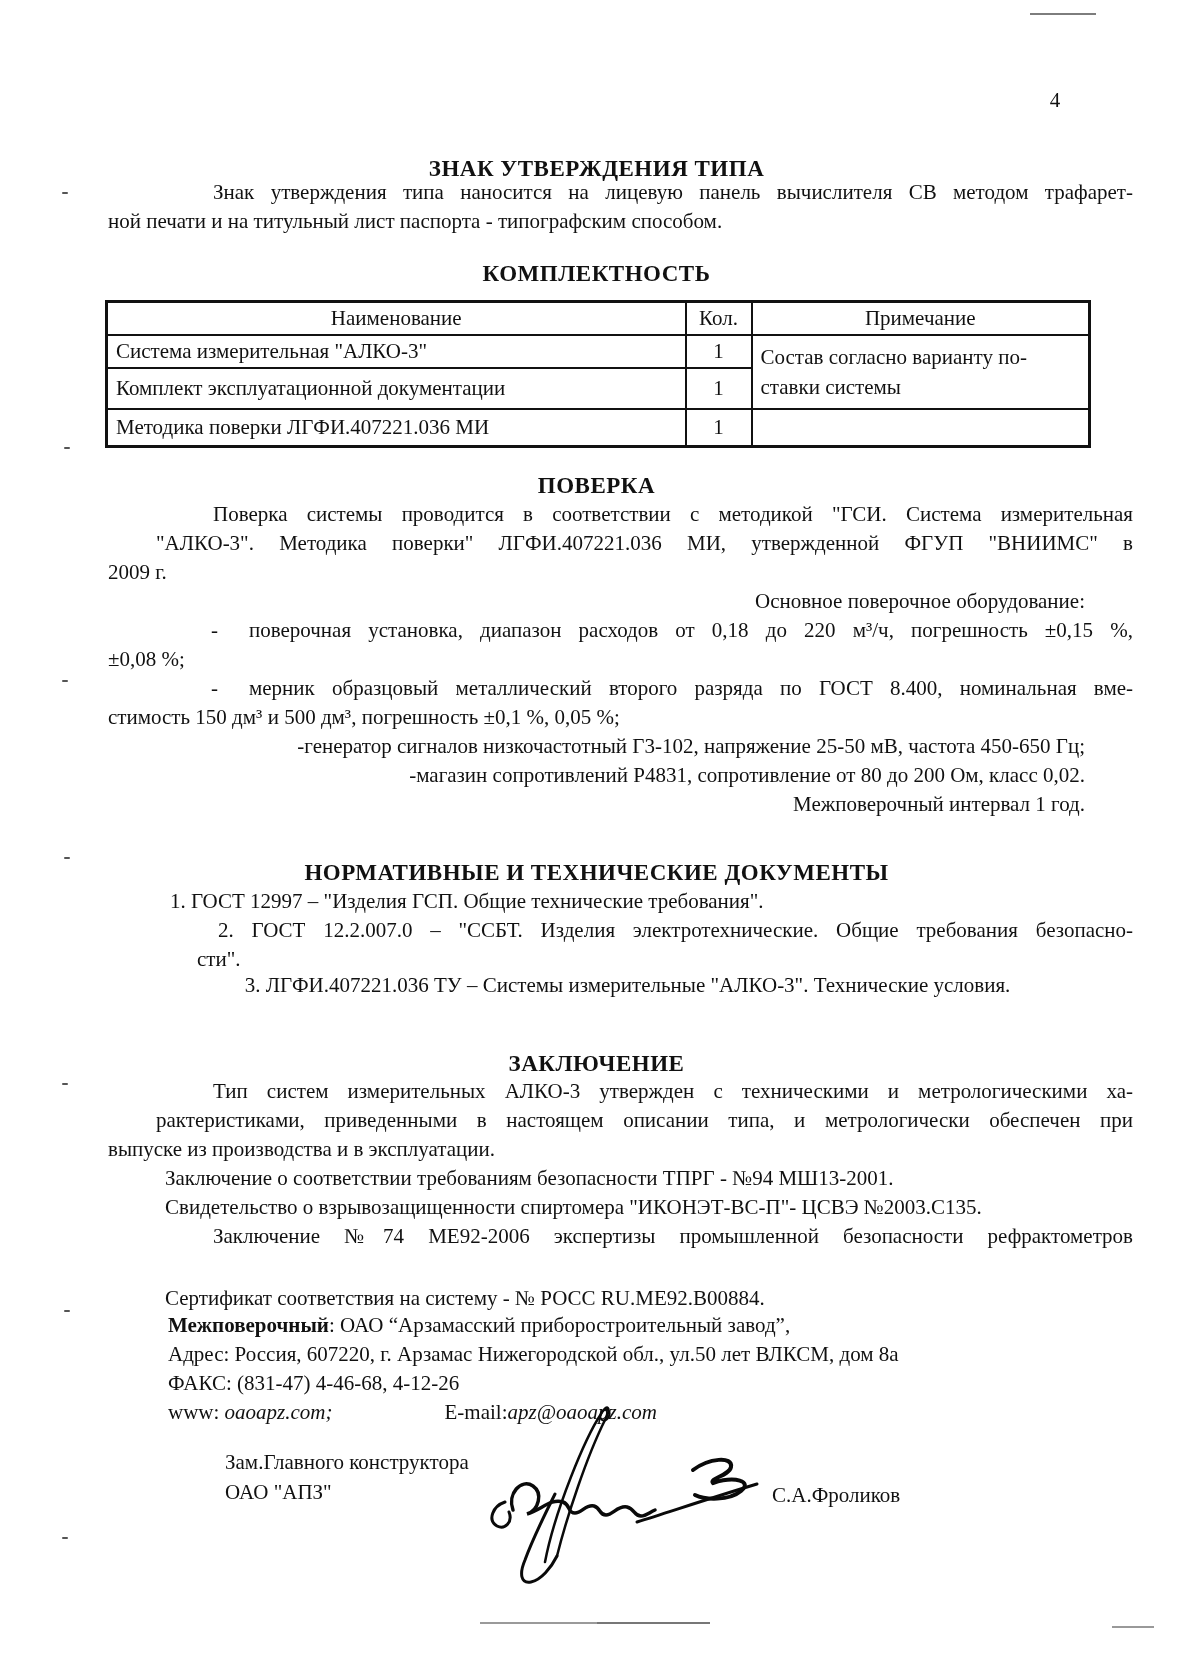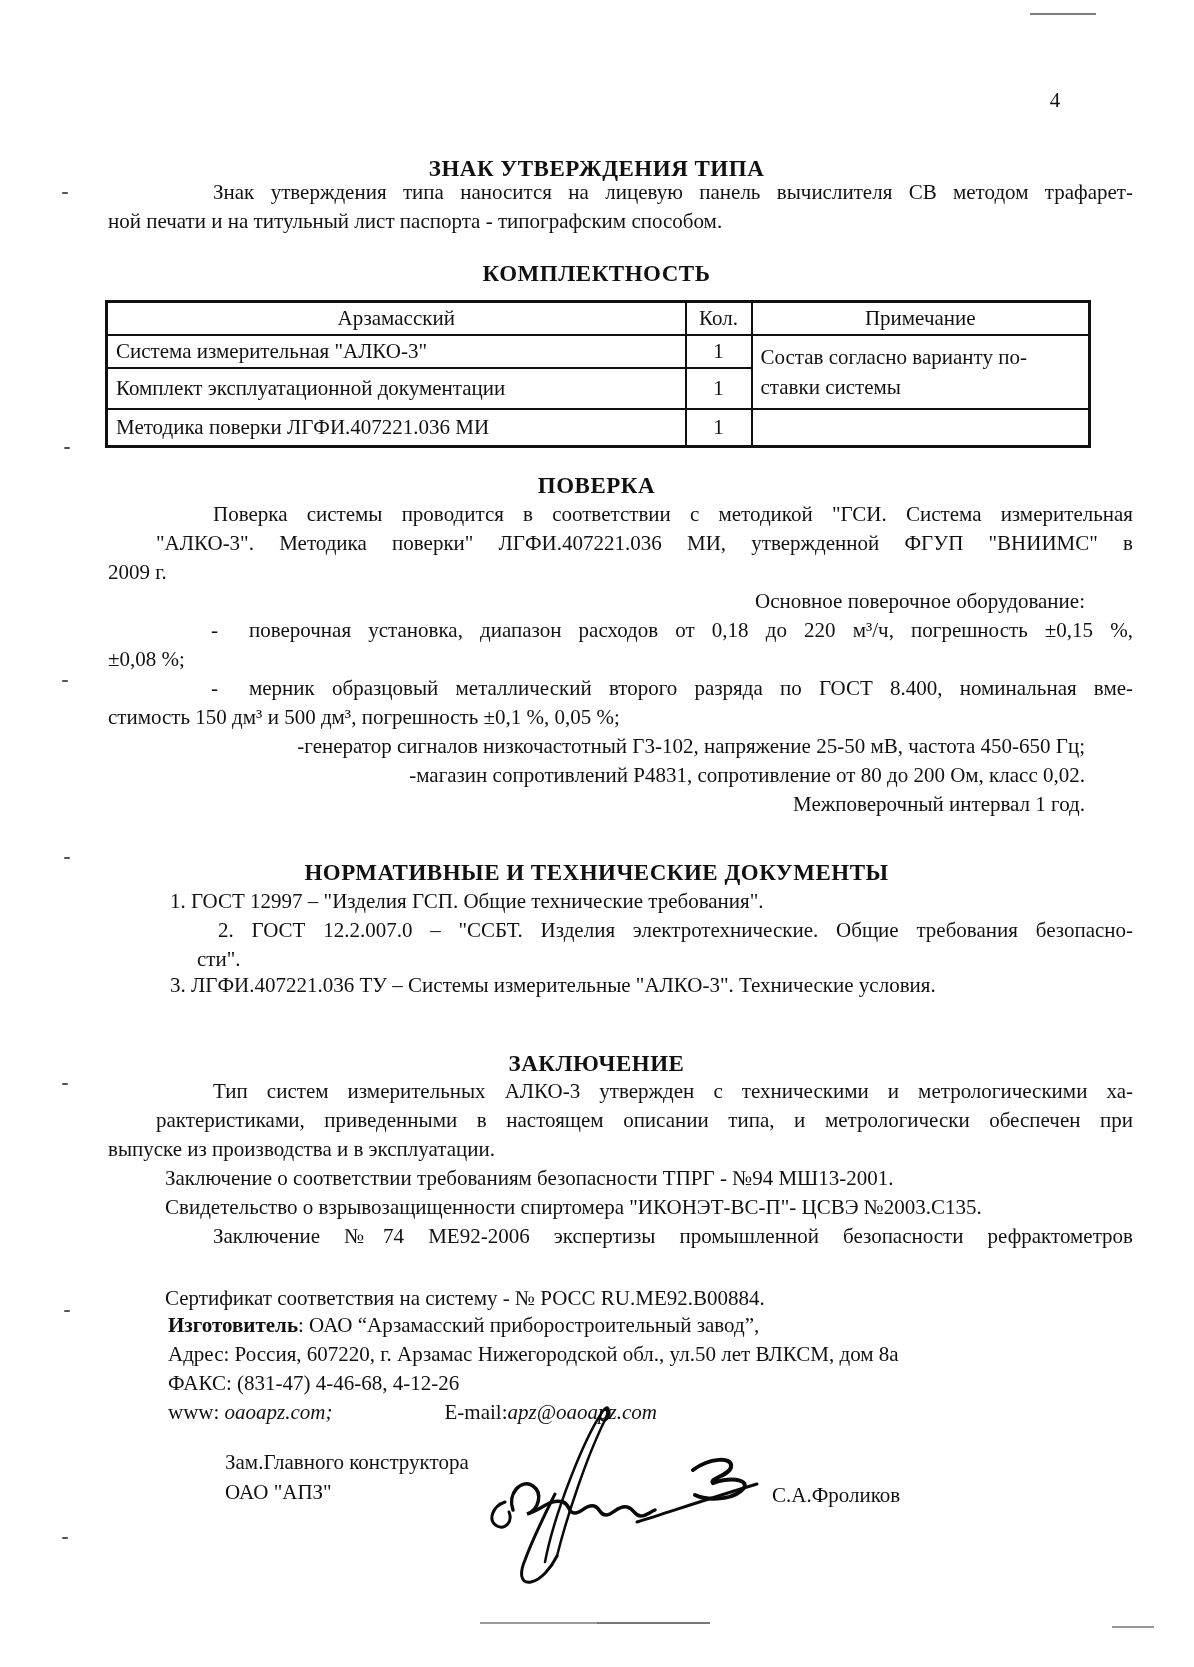--- a/index.html
+++ b/index.html
@@ -81,21 +81,21 @@
 
   <div class="h" style="top:259px;">КОМПЛЕКТНОСТЬ</div>
   <table class="komp">
     <colgroup>
         <col style="width:579px">
         <col style="width:66px">
         <col style="width:338px">
       </colgroup>
     <tbody>
         <tr>
-      <th>Арзамасский</th>
+      <th>Наименование</th>
       <th>Кол.</th>
       <th>Примечание</th>
     </tr>
     <tr class="r1">
       <td class="cname">Система измерительная "АЛКО-3"</td>
       <td class="cqty">1</td>
       <td class="cnote" rowspan="2">
         <div>Состав согласно варианту по-</div>
         <div>ставки системы</div>
       </td>
@@ -125,32 +125,32 @@
   <div class="ln" style="top:703px;">стимость 150 дм³ и 500 дм³, погрешность ±0,1 %, 0,05 %;</div>
 
   <div class="ln ind55" style="top:732px;"><span class="dash">-</span><span>генератор сигналов низкочастотный Г3-102, напряжение 25-50 мВ, частота 450-650 Гц;</span></div>
   <div class="ln ind55" style="top:761px;"><span class="dash">-</span><span>магазин сопротивлений Р4831, сопротивление от 80 до 200 Ом, класс 0,02.</span></div>
   <div class="ln ind55" style="top:790px;">Межповерочный интервал  1 год.</div>
 
   <div class="h" style="top:858px;">НОРМАТИВНЫЕ  И ТЕХНИЧЕСКИЕ ДОКУМЕНТЫ</div>
   <div class="ln ind62" style="top:887px;">1. ГОСТ 12997 – "Изделия ГСП. Общие технические требования".</div>
   <div class="ln jl ind62" style="top:916px;">2. ГОСТ 12.2.007.0 – "ССБТ. Изделия электротехнические. Общие требования безопасно-</div>
   <div class="ln ind89" style="top:945px;">сти".</div>
-  <div class="ln ind62" style="top:971px;">3. ЛГФИ.407221.036 ТУ – Системы измерительные "АЛКО-3". Технические условия.</div>
+  <div class="ln ind62" style="top:971px;text-align:center;">3. ЛГФИ.407221.036 ТУ – Системы измерительные "АЛКО-3". Технические условия.</div>
 
   <div class="h" style="top:1049px;">ЗАКЛЮЧЕНИЕ</div>
   <div class="ln jl ind57" style="top:1077px;">Тип систем измерительных АЛКО-3 утвержден с техническими и метрологическими ха-</div>
   <div class="ln" style="top:1135px;">выпуске из производства и в эксплуатации.</div>
   <div class="ln jl" style="top:1106px;">рактеристиками, приведенными в настоящем описании типа, и метрологически обеспечен при</div>
   <div class="ln ind57" style="top:1164px;">Заключение о соответствии требованиям безопасности ТПРГ - №94 МШ13-2001.</div>
   <div class="ln ind57" style="top:1193px;">Свидетельство о взрывозащищенности спиртомера "ИКОНЭТ-ВС-П"- ЦСВЭ №2003.С135.</div>
   <div class="ln jl ind57" style="top:1222px;">Заключение №74 МЕ92-2006 экспертизы промышленной безопасности рефрактометров</div>
   <div class="ln ind57" style="top:1284px;">Сертификат соответствия на систему - № РОСС RU.ME92.B00884.</div>
 
-  <div class="manline" style="top:1311px;"><span class="bold">Изготовитель</span><span>: ОАО “Арзамасский приборостроительный завод”,</span></div>
+  <div class="manline" style="top:1311px;"><span class="bold">Межповерочный</span><span>: ОАО “Арзамасский приборостроительный завод”,</span></div>
   <div class="manline" style="top:1340px;">Адрес: Россия, 607220, г. Арзамас Нижегородской обл., ул.50 лет ВЛКСМ, дом 8а</div>
   <div class="manline" style="top:1369px;">ФАКС:  (831-47) 4-46-68, 4-12-26</div>
   <div class="manline" style="top:1398px;"><span>www: </span><span class="it">oaoapz.com;</span><span class="emailgap">E-mail: </span><span class="it">apz@oaoapz.com</span></div>
 
   <div class="sigpos" style="top:1448px;">Зам.Главного конструктора</div>
   <div class="sigpos" style="top:1478px;">ОАО "АПЗ"</div>
   <div class="signame">С.А.Фроликов</div>
 
   <svg class="sig-svg" width="310" height="200" viewBox="0 0 310 200">
     <g fill="none" stroke="#0a0a0a" stroke-linecap="round">

